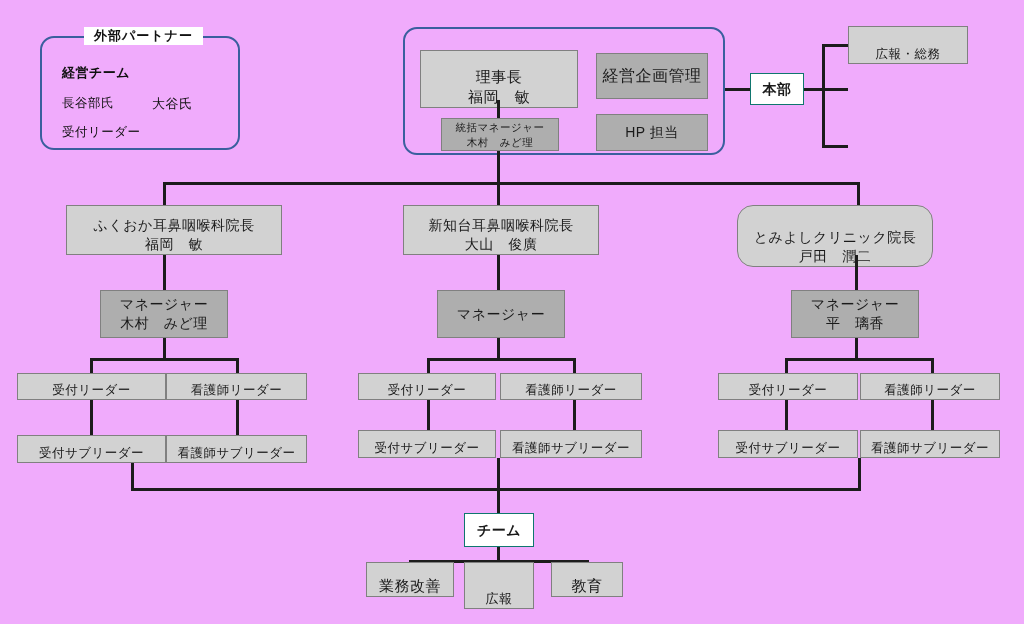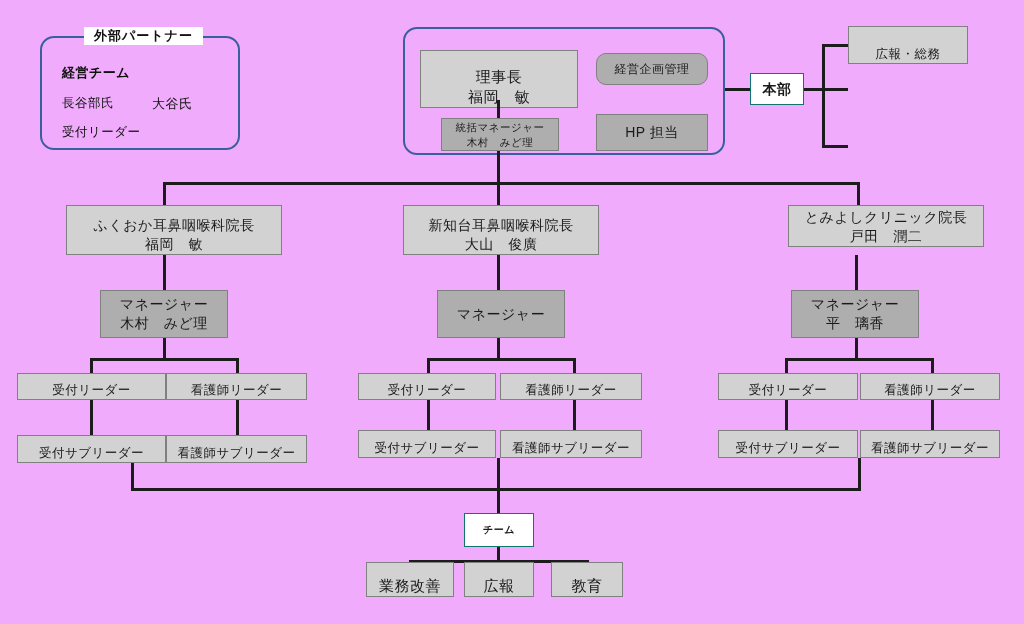--- a/index.html
+++ b/index.html
@@ -94,21 +94,21 @@
     <span class="l2">福岡　敏</span>
   </div>
 
   <div class="ln" style="left:497px; top:100px; width:3px; height:18px;"></div>
 
   <div class="box fill-dark" style="left:441px; top:118px; width:118px; height:33px; font-size:10.5px;">
     <span class="l1">統括マネージャー</span>
     <span class="l2">木村　みど理</span>
   </div>
 
-  <div class="box fill-dark" style="left:596px; top:53px; width:112px; height:32px; font-size:12px;border-radius:10px;">
+  <div class="box fill-dark" style="left:596px; top:53px; width:112px; height:46px; font-size:16px;">
     <span class="l1">経営企画管理</span>
   </div>
 
   <div class="box fill-dark" style="left:596px; top:114px; width:112px; height:37px; font-size:14px;">
     <span class="l1">HP 担当</span>
   </div>
 
   <div class="ln" style="left:725px; top:88px; width:25px; height:2.5px;"></div>
 
   <div class="box fill-white" style="left:750px; top:73px; width:54px; height:32px; font-size:14px;">
@@ -187,21 +187,21 @@
   <div class="ln" style="left:427px; top:400px; width:3px; height:30px;"></div>
   <div class="ln" style="left:573px; top:400px; width:3px; height:30px;"></div>
 
   <div class="box fill-light" style="left:358px; top:430px; width:138px; height:28px; font-size:12.5px;">
     <span class="l1">受付サブリーダー</span>
   </div>
   <div class="box fill-light" style="left:500px; top:430px; width:142px; height:28px; font-size:12.5px;">
     <span class="l1">看護師サブリーダー</span>
   </div>
 
-  <div class="box fill-light" style="left:788px; top:205px; width:196px; height:42px; font-size:14px;">
+  <div class="box fill-light" style="left:737px; top:205px; width:196px; height:62px; font-size:14px;border-radius:16px;">
     <span class="l1">とみよしクリニック院長</span>
     <span class="l2">戸田　潤二</span>
   </div>
   <div class="ln" style="left:855px; top:255px; width:3px; height:35px;"></div>
 
   <div class="box fill-dark" style="left:791px; top:290px; width:128px; height:48px; font-size:14px;">
     <span class="l1">マネージャー</span>
     <span class="l2">平　璃香</span>
   </div>
   <div class="ln" style="left:855px; top:338px; width:3px; height:22px;"></div>
@@ -224,33 +224,33 @@
   </div>
   <div class="box fill-light" style="left:860px; top:430px; width:140px; height:28px; font-size:12.5px;">
     <span class="l1">看護師サブリーダー</span>
   </div>
 
   <div class="ln" style="left:131px; top:463px; width:2.5px; height:27px;"></div>
   <div class="ln" style="left:858px; top:458px; width:2.5px; height:32px;"></div>
   <div class="ln" style="left:131px; top:488px; width:730px; height:2.5px;"></div>
   <div class="ln" style="left:497px; top:458px; width:3px; height:56px;"></div>
 
-  <div class="box fill-white" style="left:464px; top:513px; width:70px; height:34px; font-size:10px;">
+  <div class="box fill-white" style="left:464px; top:513px; width:70px; height:34px; font-size:14px;">
     <span class="l1">チーム</span>
   </div>
 
   <div class="ln" style="left:497px; top:547px; width:3px; height:15px;"></div>
   <div class="ln" style="left:409px; top:560px; width:180px; height:2.5px;"></div>
   <div class="ln" style="left:409px; top:560px; width:2.5px; height:12px;"></div>
   <div class="ln" style="left:497px; top:560px; width:2.5px; height:12px;"></div>
   <div class="ln" style="left:586px; top:560px; width:2.5px; height:12px;"></div>
 
   <div class="box fill-light" style="left:366px; top:562px; width:88px; height:35px; font-size:15px;">
     <span class="l1">業務改善</span>
   </div>
-  <div class="box fill-light" style="left:464px; top:562px; width:70px; height:35px; font-size:15px;">
+  <div class="box fill-light" style="left:464px; top:562px; width:70px; height:47px; font-size:13px;">
     <span class="l1">広報</span>
   </div>
   <div class="box fill-light" style="left:551px; top:562px; width:72px; height:35px; font-size:15px;">
     <span class="l1">教育</span>
   </div>
 
 </div>
 
 </body></html>

